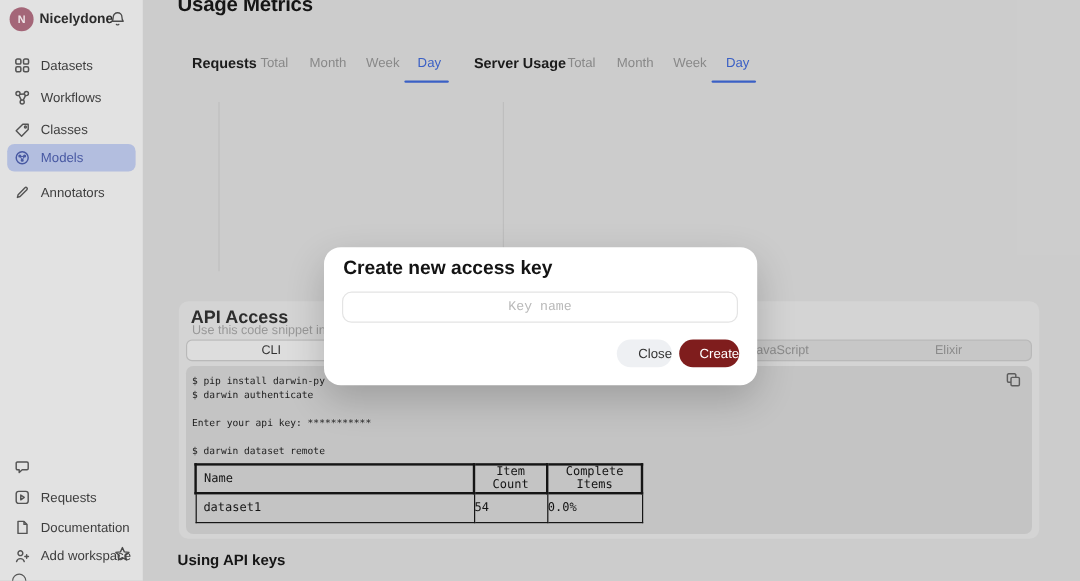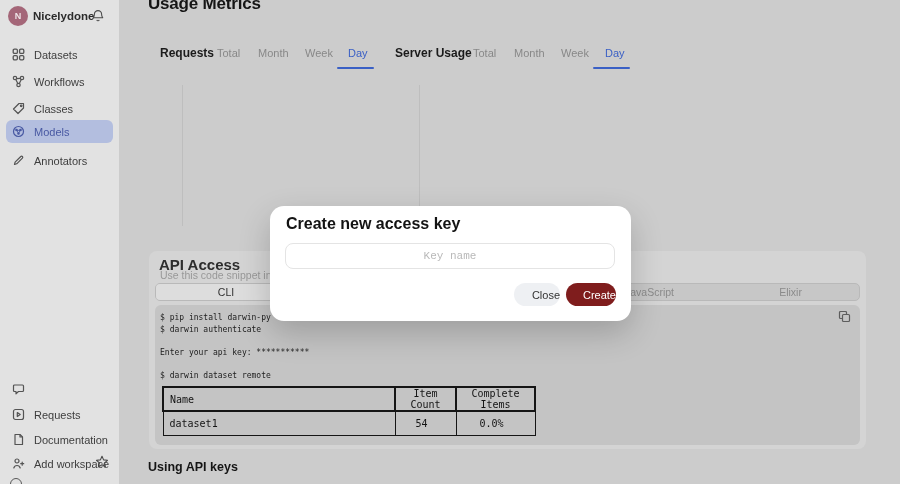--- a/index.html
+++ b/index.html
@@ -53,21 +53,21 @@
   .tline { height:11.7px; white-space:pre; }
   .copy-ic { position:absolute; right:9px; top:5px; width:13px; height:13px; color:#5f5f5f; }
 
   table.cli { border-collapse:collapse; margin:3px 0 0 2px; width:372px;
               font-family:"DejaVu Sans Mono", monospace; font-size:10px; color:#151515; table-layout:fixed; }
   table.cli th { border:2px solid #161616; font-weight:normal; height:21px; }
   table.cli td { border:1.5px solid #161616; height:24px; }
   .col-name { width:232px; text-align:left; padding-left:6px; }
   .col-count { width:61px; }
   .col-complete { width:79px; }
-  td.col-count, td.col-complete { text-align:center; padding-right:8px; }
+  td.col-count, td.col-complete { text-align:left; padding-right:8px; }
   th.col-count, th.col-complete { text-align:center; }
 
   .section-heading { position:absolute; left:148px; top:460px; font-size:12.5px; font-weight:bold; color:#161616; }
 
   
   .backdrop { position:absolute; inset:0; z-index:10; background:rgba(0,0,0,0.02); }
   .modal { position:absolute; left:270px; top:206px; width:361px; height:115px; background:#ffffff;
            border-radius:14px; box-shadow:0 12px 32px rgba(0,0,0,0.20); z-index:11; }
   .modal-title { position:absolute; left:16px; top:9px; font-size:16px; font-weight:bold; color:#131313; }
   .modal-input { position:absolute; left:15px; top:37px; width:330px; height:26px; border:1px solid #e4e4e4;

